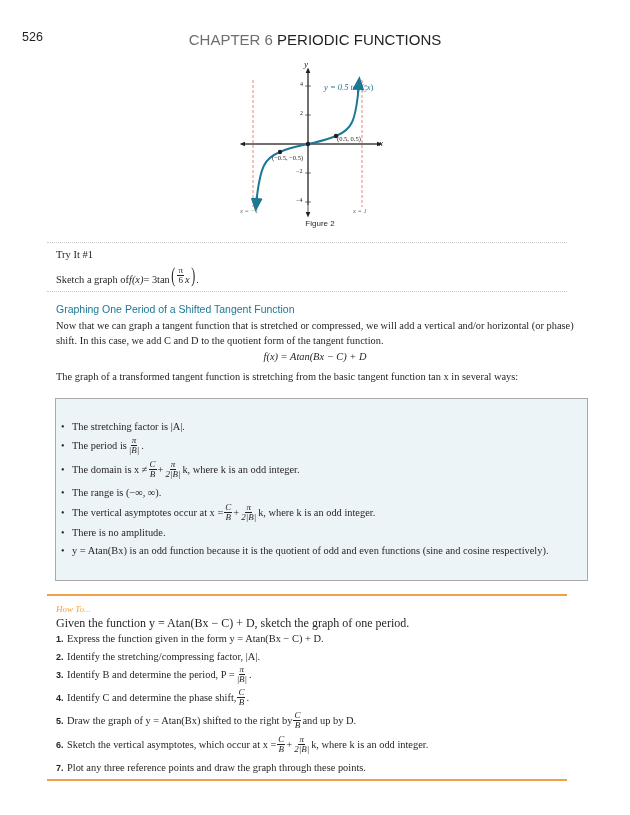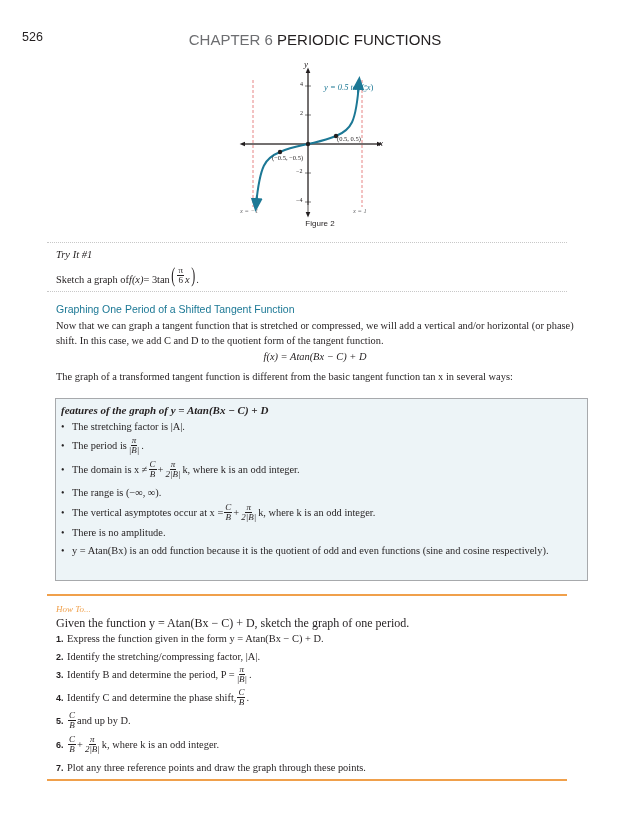--- a/index.html
+++ b/index.html
@@ -9,21 +9,21 @@
   .page-num { position: absolute; left: 22px; top: 0; font-family: "Liberation Sans", sans-serif; font-size: 12.5px; color: #231f20; }
   .chapter { position: absolute; left: 0; width: 630px; text-align: center; top: 1px; font-family: "Liberation Sans", sans-serif; font-size: 15px; color: #231f20; }
   .chapter .light { color: #6d6e71; }
   .chapter .bold { font-weight: normal; color: #231f20; }
 
   .figure { position: absolute; left: 220px; top: 55px; width: 200px; height: 180px; }
   .figure svg { position: absolute; left: 0; top: 0; }
   .fig-caption { position: absolute; left: 0; width: 200px; text-align: center; top: 164px; font-family: "Liberation Sans", sans-serif; font-size: 8px; color: #231f20; }
 
   .sep { position: absolute; left: 47px; width: 520px; height: 0; border-top: 1px dotted #c8c8c8; }
-  .tryit-title { position: absolute; left: 56px; top: 249px; font-style: italic; font-size: 10.5px; font-family: "Liberation Serif", serif; }
+  .tryit-title { position: absolute; left: 56px; top: 249px; font-size: 10.5px; font-family: "Liberation Serif", serif; }
   .tryit-body { position: absolute; left: 56px; top: 265px; font-size: 10.4px; display: flex; align-items: flex-end; white-space: nowrap; }
 
   .frac { display: inline-flex; flex-direction: column; align-items: center; vertical-align: middle; font-size: 9px; line-height: 1; margin: 0 1px; }
   .frac .num { padding: 0 1px; border-bottom: 0.7px solid #231f20; }
   .frac .den { padding: 0 1px; }
   .paren { font-size: 20px; line-height: 1; transform: scaleX(0.6); display: inline-block; }
   i, .it { font-style: italic; }
 
   .section-title { position: absolute; left: 56px; top: 303px; font-family: "Liberation Sans", sans-serif; font-size: 10.5px; color: #1c7895; }
   .para { position: absolute; left: 56px; width: 530px; font-size: 10.4px; line-height: 15px; }
@@ -116,24 +116,23 @@
     </span>
   <i>x</i>
   <span class="paren">)</span>
   <span>.</span>
 </div>
 <div class="sep" style="top:291px;"></div>
 
 <div class="section-title">Graphing One Period of a Shifted Tangent Function</div>
 <div class="para" style="top:318px;">Now that we can graph a tangent function that is stretched or compressed, we will add a vertical and/or horizontal (or phase) shift. In this case, we add C and D to the quotient form of the tangent function.</div>
 <div class="centered-eq it">f(x) = Atan(Bx − C) + D</div>
-<div class="para" style="top:369px;">The graph of a transformed tangent function is different from the basic tangent function tan x in several ways:</div>
+<div class="para" style="top:369px;">The graph of a transformed tangent function is stretching from the basic tangent function tan x in several ways:</div>
 
 <div class="features">
-  <div class="ftitle">features of the graph of y = Atan(Bx − C) + D</div>
   <div class="bullet" style="top:22px;">
       <span class="dot">•</span>
       <span>The stretching factor is |A|.</span>
     </div>
   <div class="bullet" style="top:37px;">
       <span class="dot">•</span>
       <span>The period is </span>
       <span class="frac">
         <span class="num it">π</span>
         <span class="den it">|B|</span>
@@ -207,28 +206,30 @@
     <span class="n">4.</span>
     <span>Identify C and determine the phase shift, </span>
     <span class="frac">
       <span class="num it">C</span>
       <span class="den it">B</span>
     </span>
     <span>.</span>
   </div>
 <div class="step" style="top:711px;">
     <span class="n">5.</span>
+    <span>Draw the graph of y = Atan(Bx) shifted to the right by </span>
     <span class="frac">
       <span class="num it">C</span>
       <span class="den it">B</span>
     </span>
     <span> and up by D.</span>
   </div>
 <div class="step" style="top:735px;">
     <span class="n">6.</span>
+    <span>Sketch the vertical asymptotes, which occur at x = </span>
     <span class="frac">
       <span class="num it">C</span>
       <span class="den it">B</span>
     </span>
     <span> + </span>
     <span class="frac">
       <span class="num it">π</span>
       <span class="den it">2|B|</span>
     </span>
     <span>k, where k is an odd integer.</span>

